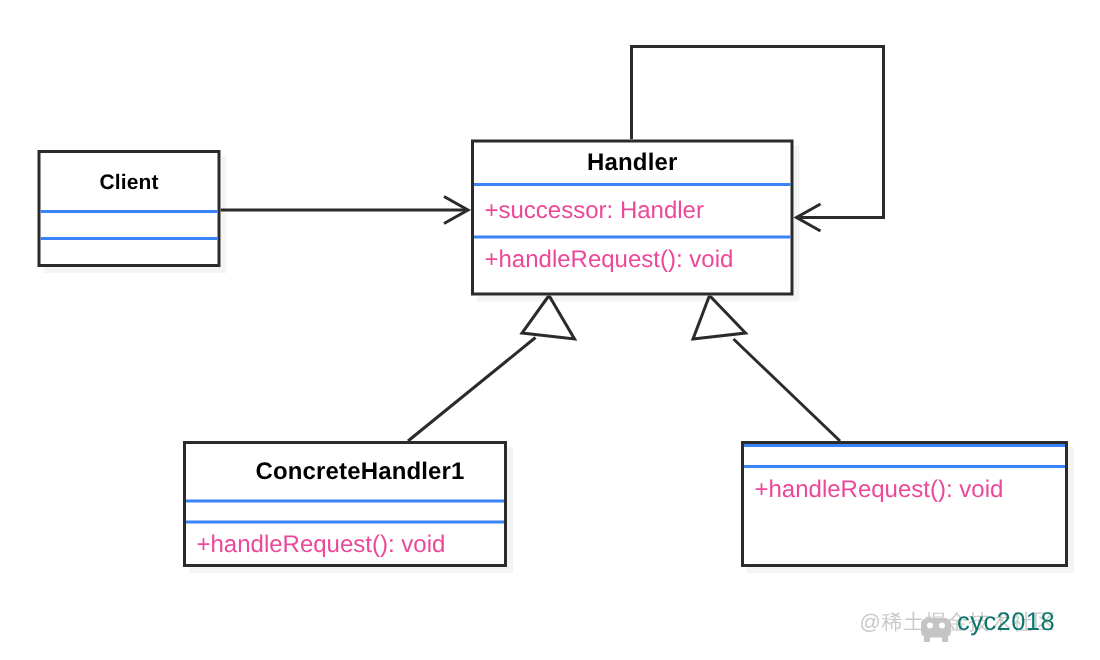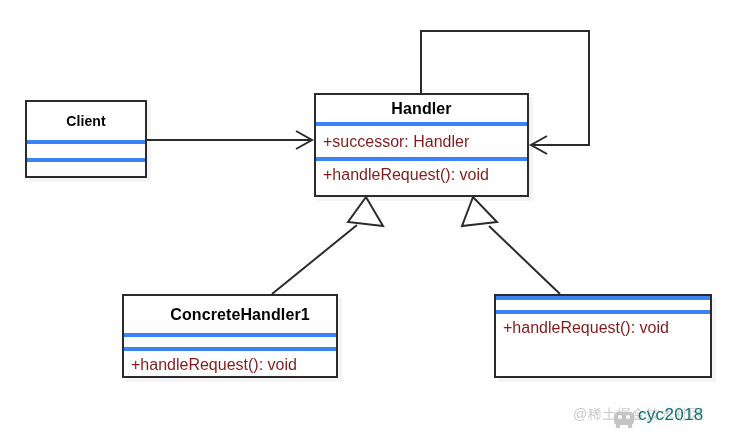--- a/index.html
+++ b/index.html
@@ -34,25 +34,25 @@
     box-sizing: border-box;
     display: flex;
     align-items: center;
     justify-content: center;
     font-weight: bold;
     color: #000000;
     letter-spacing: 0.1px;
   }
   .uml-attrs, .uml-ops {
     box-sizing: border-box;
-    border-top: 4px solid #3b82f6;
+    border-top: 2px solid #3b82f6;
     display: flex;
     align-items: center;
     padding-left: 7px;
-    color: #7f1d1d;
+    color: #ec4899;
     white-space: nowrap;
   }
   .uml-attrs.empty, .uml-ops.empty {
     padding-left: 0;
   }
 
   
   #client-class { left: 25px; top: 100px; width: 122px; height: 78px; }
   #client-class .uml-name  { height: 38px; font-size: 14px; }
   #client-class .uml-attrs { height: 18px; font-size: 14px; }

